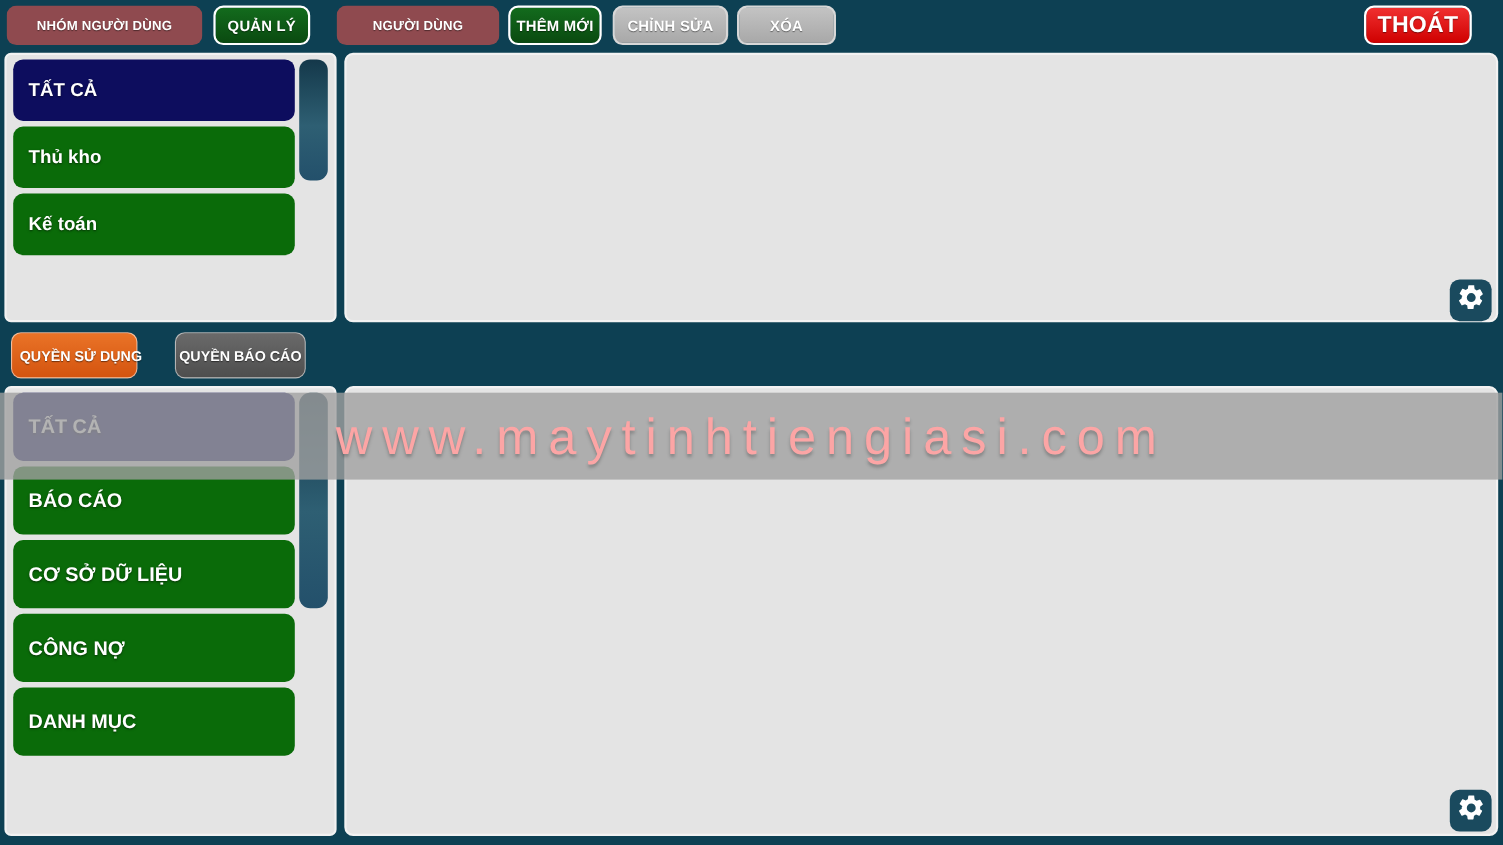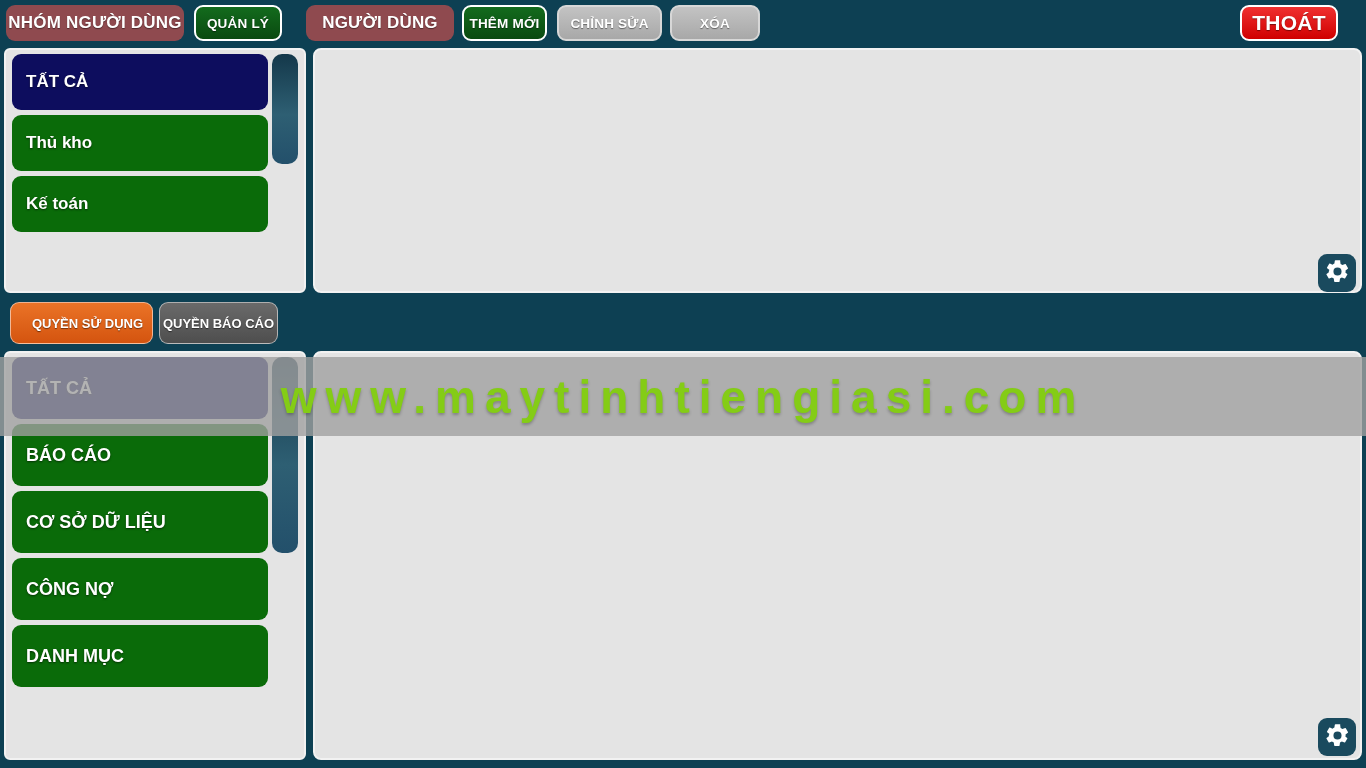--- a/index.html
+++ b/index.html
@@ -35,21 +35,21 @@
     font-weight: bold;
     letter-spacing: 0.2px;
     white-space: nowrap;
     text-shadow: 0 1px 1px rgba(0,0,0,.45);
     border: 1px solid transparent;
     user-select: none;
   }
 
   .tb-title {
     background: #8f4a4f;
-    font-size: 17px;
+    font-size: 12px;
     padding: 0 1px;
   }
   .tb-green {
     background: linear-gradient(180deg,#136b1d 0%, #0a4a10 100%);
     border: 2px solid #ffffff;
     font-size: 13.5px;
     padding: 0 12px;
   }
   .tb-grey {
     background: linear-gradient(180deg,#c3c3c3 0%, #a8a8a8 100%);
@@ -152,21 +152,21 @@
     justify-content: center;
     color: #ffffff;
     font-weight: bold;
     font-size: 13px;
     padding: 0 12px;
     white-space: nowrap;
     text-shadow: 0 1px 1px rgba(0,0,0,.5);
     border: 1px solid rgba(255,255,255,.55);
     user-select: none;
   }
-  .perm-active   { background: linear-gradient(180deg,#ea7327 0%, #d4540f 100%); left: 4px;  width: 143px; padding-left: 24px; }
+  .perm-active   { background: linear-gradient(180deg,#ea7327 0%, #d4540f 100%); left: 4px;  width: 115px; padding-left: 24px; }
   .perm-inactive { background: linear-gradient(180deg,#6a6a6a 0%, #4e4e4e 100%); left: 153px; width: 119px; }
 
   
   .gear-btn {
     position: absolute;
     width: 38px; height: 38px;
     border-radius: 9px;
     background: #1a4a5e;
     display: flex;
     align-items: center;
@@ -181,23 +181,23 @@
     position: absolute;
     left: 0; top: 357px;
     width: 1366px; height: 79px;
     background: rgba(160,160,160,.80);
     display: flex;
     align-items: center;
     justify-content: center;
     pointer-events: none;
   }
   #watermark-text {
-    color: #84cc16;
+    color: #fca5a5;
     font-size: 46px;
-    font-weight: bold;
+    font-weight: normal;
     letter-spacing: 9px;
     white-space: nowrap;
     text-shadow: 0 2px 3px rgba(0,0,0,.25);
     text-align: center;
   }
 </style>
 </head>
 <body>
 
 <div id="toolbar">

